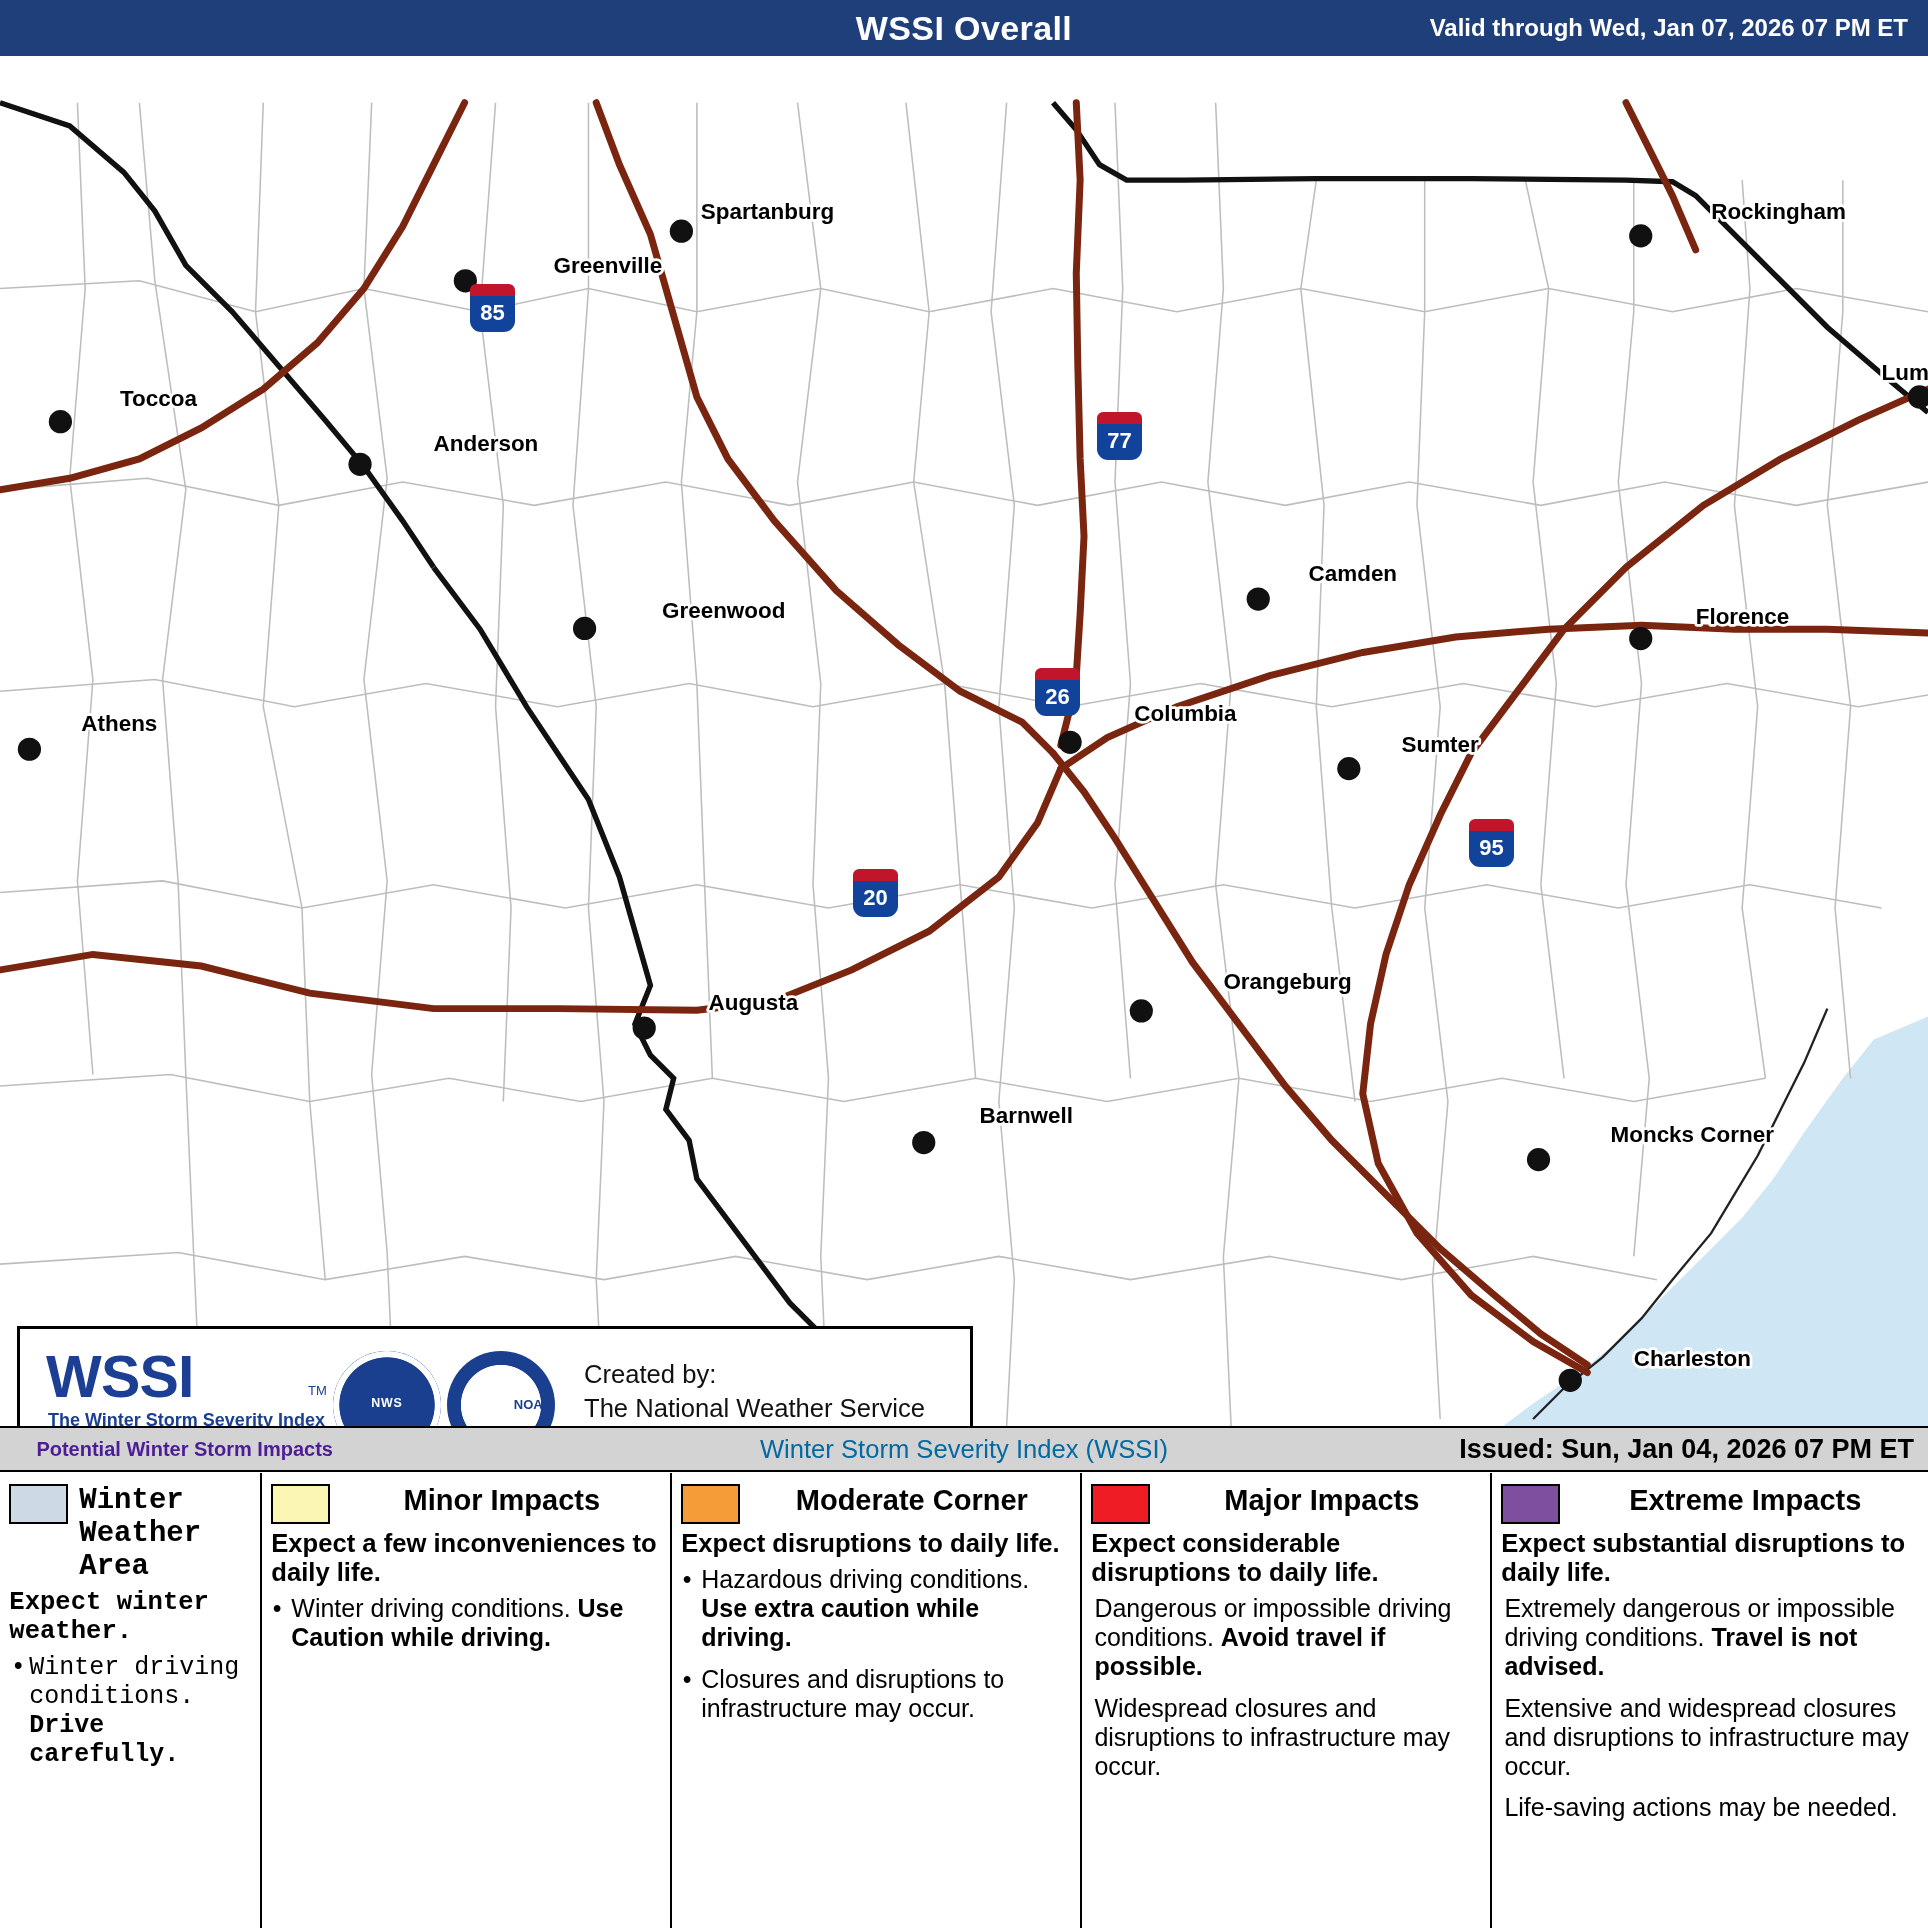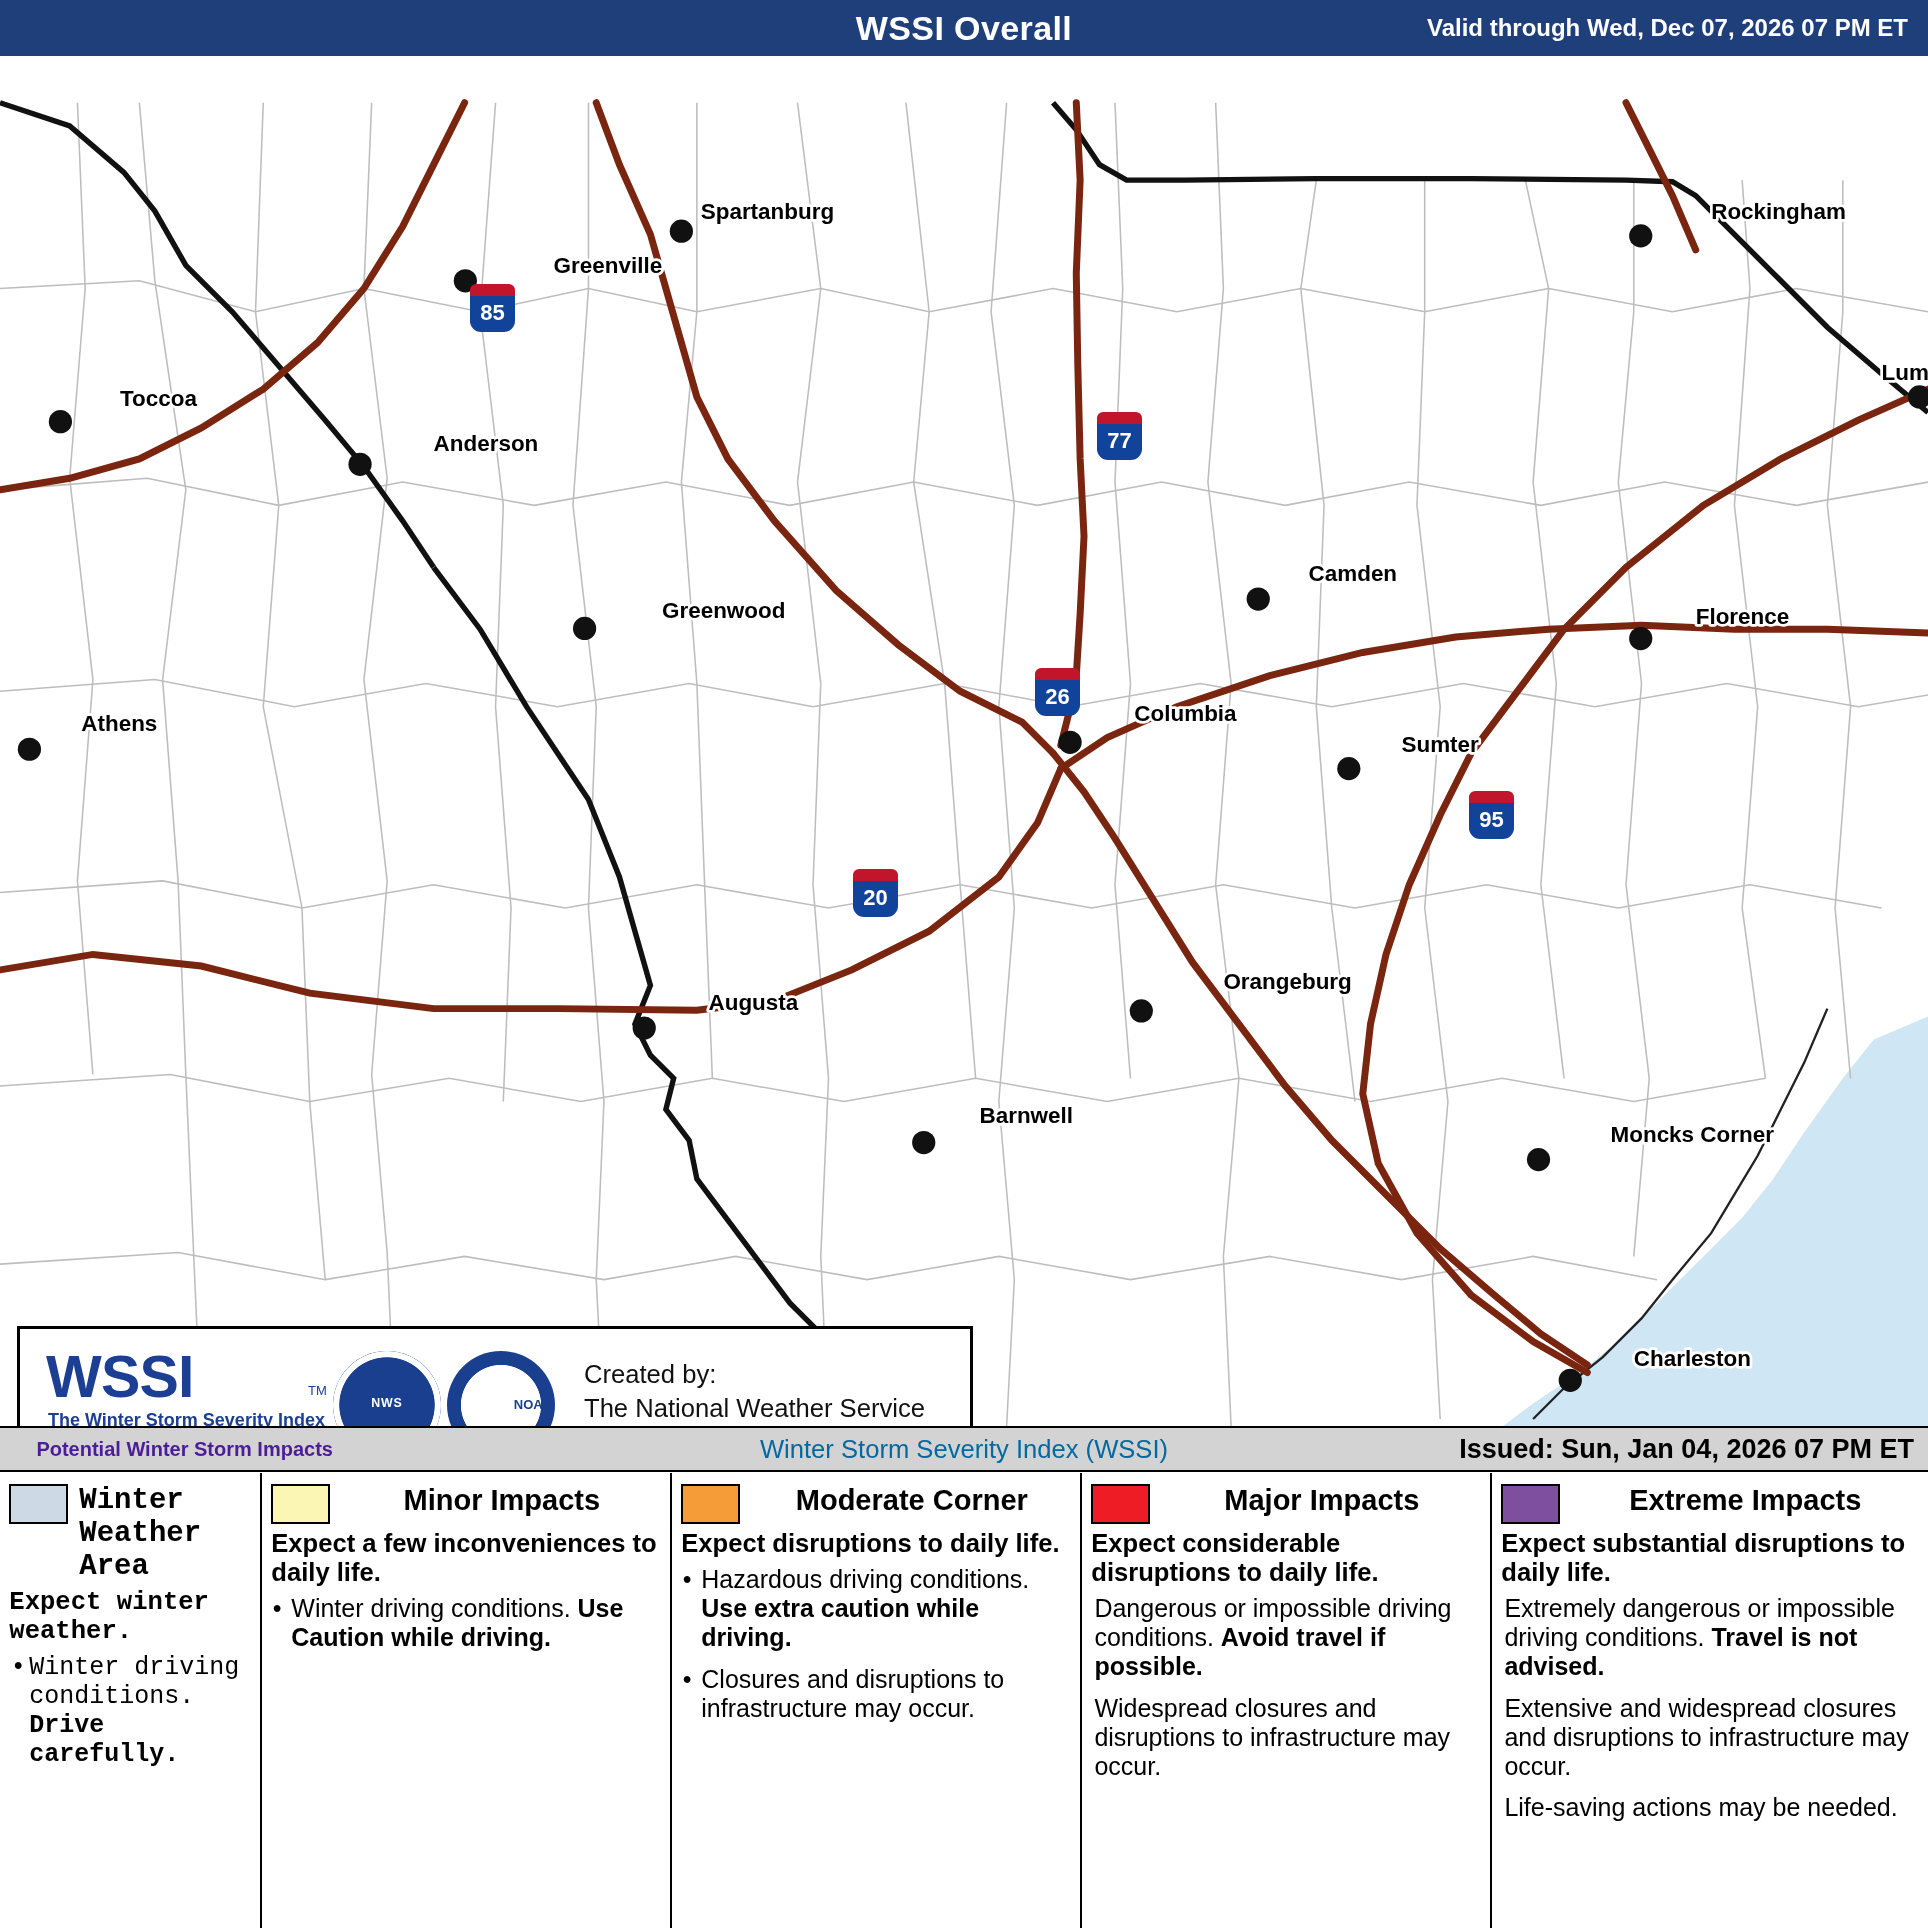--- a/index.html
+++ b/index.html
@@ -63,21 +63,21 @@
   .nobullet{font-size:25px;line-height:29px;margin-bottom:12.4px;padding-left:3.1px;}
   .b{font-weight:bold;}
 </style>
 </head>
 <body>
 
 <div id="app">
 
   <div class="header">
     <div class="title">WSSI Overall</div>
-    <div class="valid">Valid through Wed, Dec 07, 2026 07 PM ET</div>
+    <div class="valid">Valid through Wed, Jan 07, 2026 07 PM ET</div>
   </div>
 
   <div class="mapwrap">
     <svg width="1928" height="1371" viewBox="0 0 2490 1770" xmlns="http://www.w3.org/2000/svg">
       <rect x="0" y="0" width="2490" height="1770" fill="#ffffff"></rect>
 
       <path d="M2490,1240 L2420,1270 L2380,1320 L2330,1390 L2290,1450 L2250,1500 L2200,1550 L2150,1600 L2090,1660 L2040,1700 L1980,1740 L1940,1770 L2490,1770 Z" fill="#cfe6f5"></path>
       <path d="M2360,1230 L2330,1300 L2300,1360 L2270,1420 L2240,1470 L2210,1520 L2160,1580 L2120,1630 L2070,1680 L2020,1720 L1980,1760" fill="none" stroke="#222" stroke-width="3"></path>
 
       <g stroke="#bdbdbd" stroke-width="2" fill="none">
@@ -175,21 +175,21 @@
         <div class="shield" style="left: 1065px; top: 356px;">
           <div class="top"></div>
           <div class="bot"></div>
           <div class="num">77</div>
         </div>
         <div class="shield" style="left: 1003px; top: 612px;">
           <div class="top"></div>
           <div class="bot"></div>
           <div class="num">26</div>
         </div>
-        <div class="shield" style="left: 1437px; top: 735px; padding-left: 20px;">
+        <div class="shield" style="left: 1437px; top: 763px; padding-left: 20px;">
           <div class="top"></div>
           <div class="bot"></div>
           <div class="num">95</div>
         </div>
         <div class="shield" style="left: 821px; top: 813px;">
           <div class="top"></div>
           <div class="bot"></div>
           <div class="num">20</div>
         </div>
       </div>

